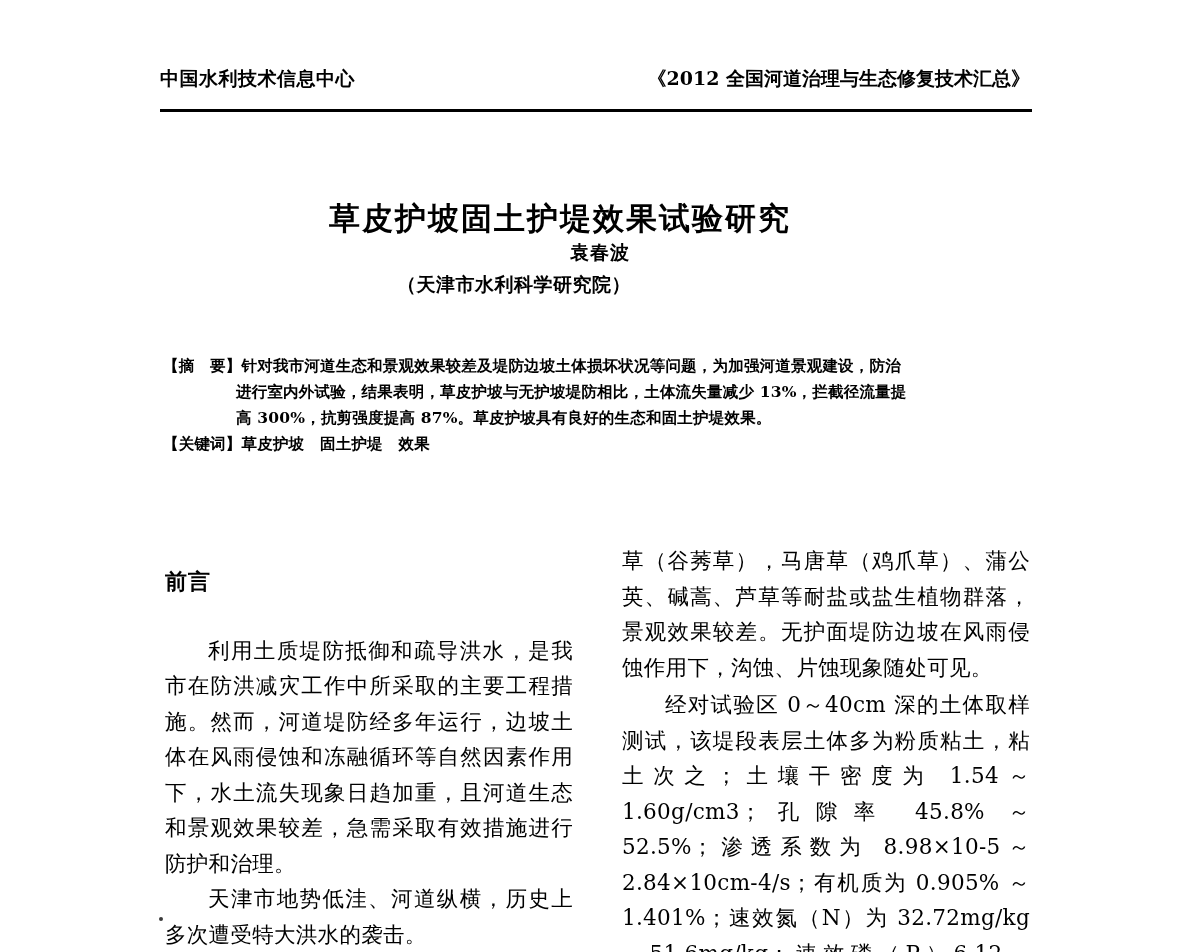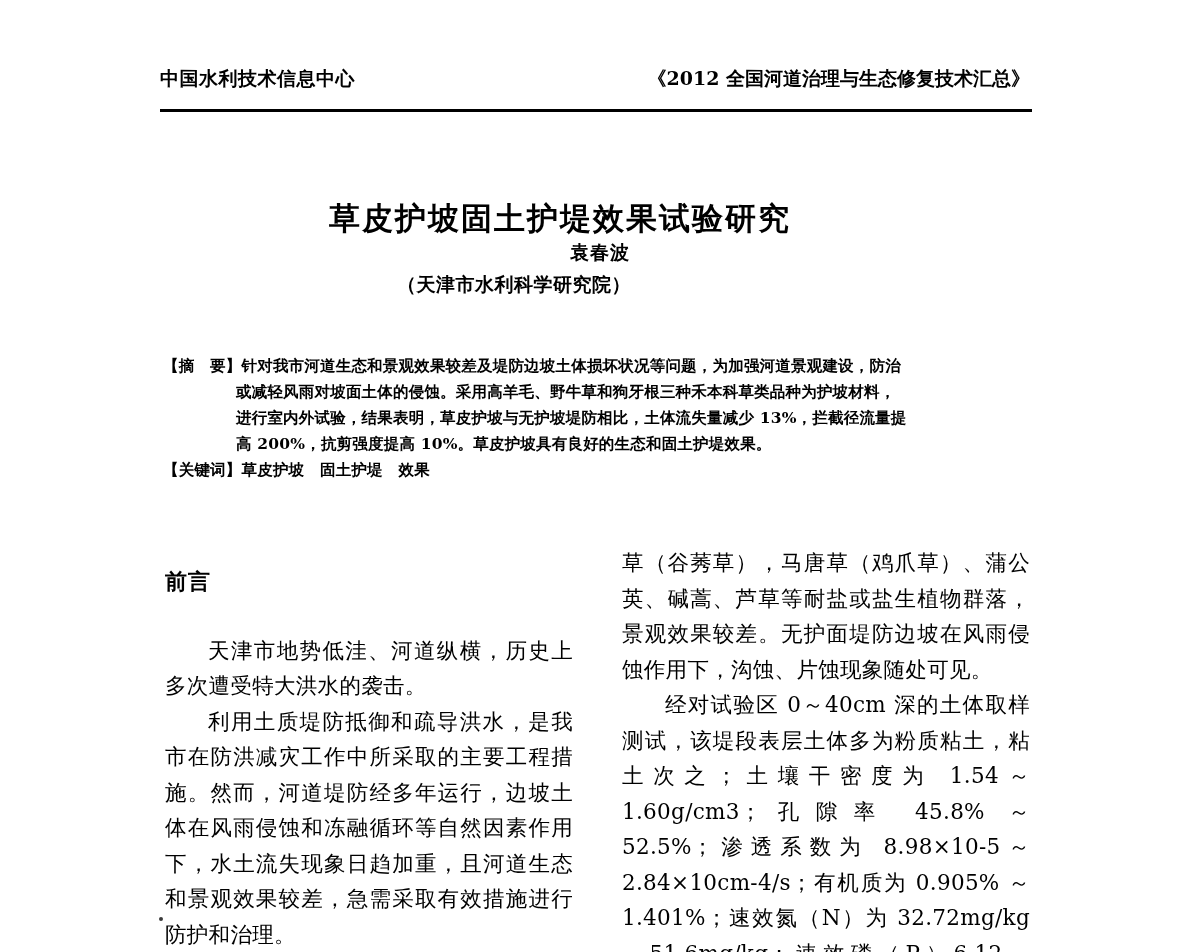--- a/index.html
+++ b/index.html
@@ -163,40 +163,37 @@
 
   <h1 class="title">草皮护坡固土护堤效果试验研究</h1>
   <div class="author">袁春波</div>
   <div class="affiliation">（天津市水利科学研究院）</div>
 
   <div class="abstract-block">
     <div class="abs-line">
       <span class="abs-tag">【摘　要】</span><span>针对我市河道生态和景观效果较差及堤防边坡土体损坏状况等问题，为加强河道景观建设，防治</span>
     </div>
     <div class="abs-line indent">
-      <span>或减轻风雨对坡面土体的侵蚀。采用高羊毛、野牛草和狗牙根三种禾本科草类品种为护坡材料，</span>
-    </div>
-    <div class="abs-line indent">
       <span>进行室内外试验，结果表明，草皮护坡与无护坡堤防相比，土体流失量减少 13%，拦截径流量提</span>
     </div>
     <div class="abs-line indent">
-      <span>高 200%，抗剪强度提高 10%。草皮护坡具有良好的生态和固土护堤效果。</span>
+      <span>高 300%，抗剪强度提高 87%。草皮护坡具有良好的生态和固土护堤效果。</span>
     </div>
     <div class="abs-line">
       <span class="abs-tag">【关键词】</span><span>草皮护坡　固土护堤　效果</span>
     </div>
   </div>
 
   <div class="col col-left">
     <div class="sec-head">前言</div>
+    <p class="para">利用土质堤防抵御和疏导洪水，是我市在防洪减灾工作中所采取的主要工程措施。然而，河道堤防经多年运行，边坡土体在风雨侵蚀和冻融循环等自然因素作用下，水土流失现象日趋加重，且河道生态和景观效果较差，急需采取有效措施进行防护和治理。</p>
     <p class="para">天津市地势低洼、河道纵横，历史上多次遭受特大洪水的袭击。</p>
-    <p class="para">利用土质堤防抵御和疏导洪水，是我市在防洪减灾工作中所采取的主要工程措施。然而，河道堤防经多年运行，边坡土体在风雨侵蚀和冻融循环等自然因素作用下，水土流失现象日趋加重，且河道生态和景观效果较差，急需采取有效措施进行防护和治理。</p>
     <p class="para">植物护坡是利用植被涵水固土的原理，在稳定边坡的同时美化生态环境的一种新</p>
   </div>
 
   <div class="col col-right">
-    <p class="para tight" style="text-indent:0;">草（谷莠草），马唐草（鸡爪草）、蒲公英、碱蒿、芦草等耐盐或盐生植物群落，景观效果较差。无护面堤防边坡在风雨侵蚀作用下，沟蚀、片蚀现象随处可见。</p>
+    <p class="para tight" style="text-indent:0;font-family:Liberation Mono, monospace;">草（谷莠草），马唐草（鸡爪草）、蒲公英、碱蒿、芦草等耐盐或盐生植物群落，景观效果较差。无护面堤防边坡在风雨侵蚀作用下，沟蚀、片蚀现象随处可见。</p>
     <p class="para">经对试验区 0～40cm 深的土体取样测试，该堤段表层土体多为粉质粘土，粘土次之；土壤干密度为 1.54～1.60g/cm3；孔隙率 45.8% ～ 52.5%；渗透系数为 8.98×10-5～2.84×10cm-4/s；有机质为 0.905% ～ 1.401%；速效氮（N）为 32.72mg/kg～51.6mg/kg；速效磷（P）6.12～7.90mg/kg。土壤含盐量的加权平均值在 0.4%～0.6%之间,PH 值为 7.40～8.20,呈弱碱性。土壤含盐量高、渗透性能差、</p>
   </div>
 
   <div class="speck"></div>
 
 </div>
 
 </body></html>

